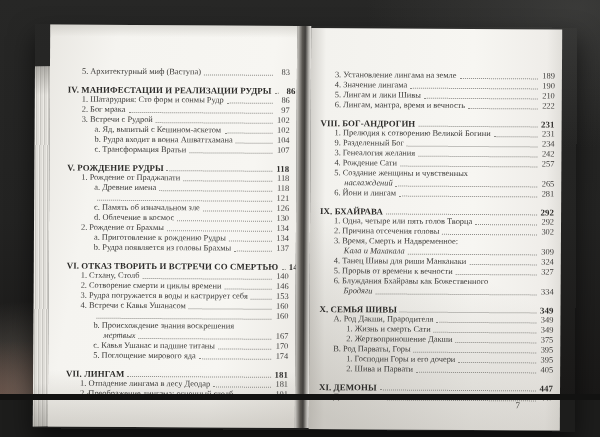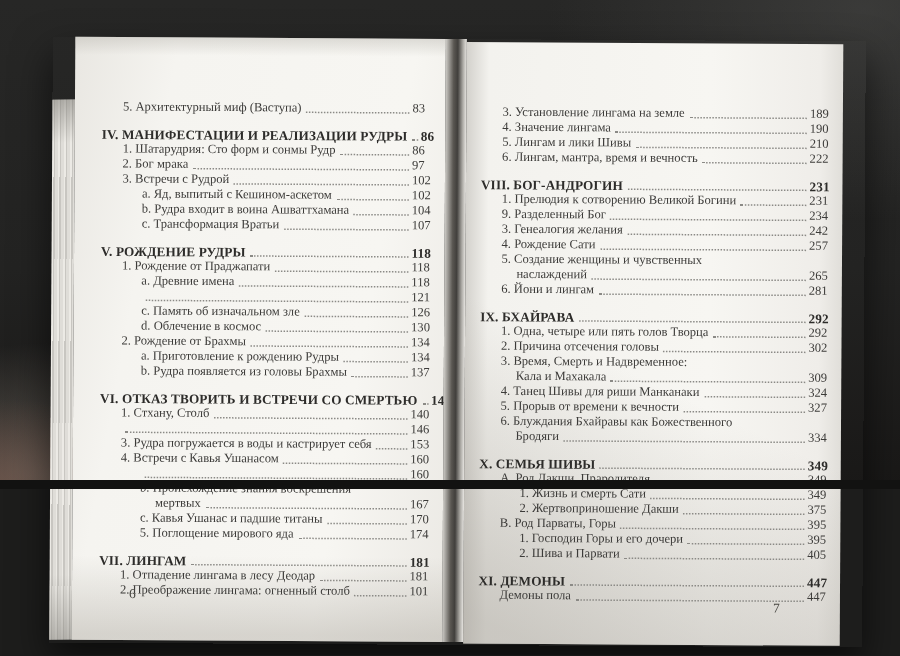--- a/index.html
+++ b/index.html
@@ -4,21 +4,21 @@
 <style>
   html, body {
     margin: 0; padding: 0;
     width: 600px; height: 437px;
     overflow: hidden;
     background: #1d1d1c;
     font-family: "Liberation Serif", "DejaVu Serif", serif;
   }
   .photo {
     position: relative;
-    width: 600px; height: 326px;
+    width: 600px; height: 400px;
     background:
       radial-gradient(300px 200px at 96% 2%, rgba(82,82,80,0.45), transparent 70%),
       radial-gradient(230px 130px at 6% 98%, rgba(150,140,128,0.55), transparent 70%),
       radial-gradient(150px 80px at 0% 100%, rgba(118,58,44,0.5), transparent 75%),
       linear-gradient(180deg, #272726 0%, #232322 55%, #191817 100%);
   }
   .photo::after {
     content: ""; position: absolute; left: 0; right: 0; bottom: 0; height: 6px;
     background: #121211; 
   }
@@ -68,29 +68,29 @@
     line-height: 10px; height: 10px;
     font-size: 8.4px; color: #3c3b39;
     white-space: nowrap;
   }
   .toc-row.lvl0 { padding-left: var(--base); }
   .toc-row.lvl1 { padding-left: calc(var(--base) + 14px); }
   .toc-row.lvl2 { padding-left: calc(var(--base) + 27px); }
   .toc-head {
     font-weight: bold; font-size: 8.8px; color: #2d2c2a; letter-spacing: 0.1px;
   }
-  .toc-row.cont > .toc-label { margin-left: 10px; }
+  .toc-row.cont > .toc-label { margin-left: 10px; font-style: italic; }
   .toc-label { flex: 0 0 auto; }
   .dots {
     flex: 1 1 4px; min-width: 4px; height: 1px;
     border-bottom: 1px dotted #8b8a86;
     margin: 0 2px 2px 3px;
     align-self: flex-end;
   }
-  .toc-page { flex: 0 0 auto; min-width: 15px; text-align: left; }
+  .toc-page { flex: 0 0 auto; min-width: 15px; text-align: right; }
   .toc-gap { height: 8px; }
   .folio {
     position: absolute; font-size: 9px; color: #45443f;
   }
   .page.left .folio { left: 38px; bottom: 26px; }
   .page.right .folio { right: 40px; bottom: 20px; }
 </style>
 </head>
 <body>
 
@@ -190,20 +190,21 @@
             <span class="toc-label">VI. ОТКАЗ ТВОРИТЬ И ВСТРЕЧИ СО СМЕРТЬЮ</span>
             <span class="dots"></span>
             <span class="toc-page">140</span>
           </div>
           <div class="toc-row lvl1">
             <span class="toc-label">1. Стхану, Столб</span>
             <span class="dots"></span>
             <span class="toc-page">140</span>
           </div>
           <div class="toc-row lvl1">
+            <span class="toc-label">2. Сотворение смерти и циклы времени</span>
             <span class="dots"></span>
             <span class="toc-page">146</span>
           </div>
           <div class="toc-row lvl1">
             <span class="toc-label">3. Рудра погружается в воды и кастрирует себя</span>
             <span class="dots"></span>
             <span class="toc-page">153</span>
           </div>
           <div class="toc-row lvl1">
             <span class="toc-label">4. Встречи с Кавья Ушанасом</span>

